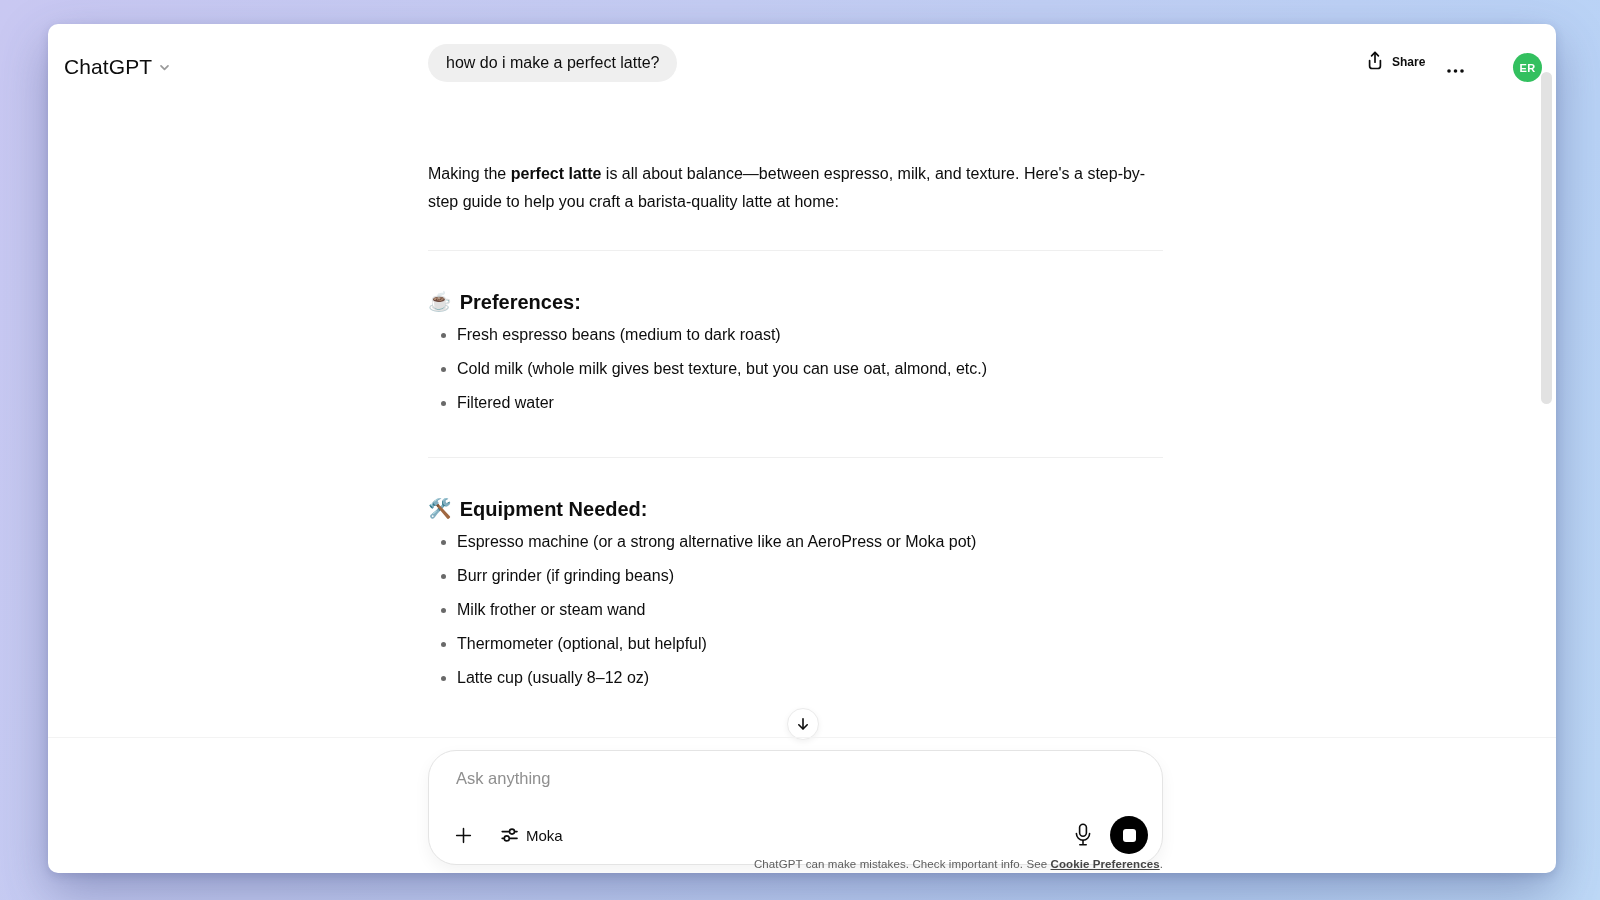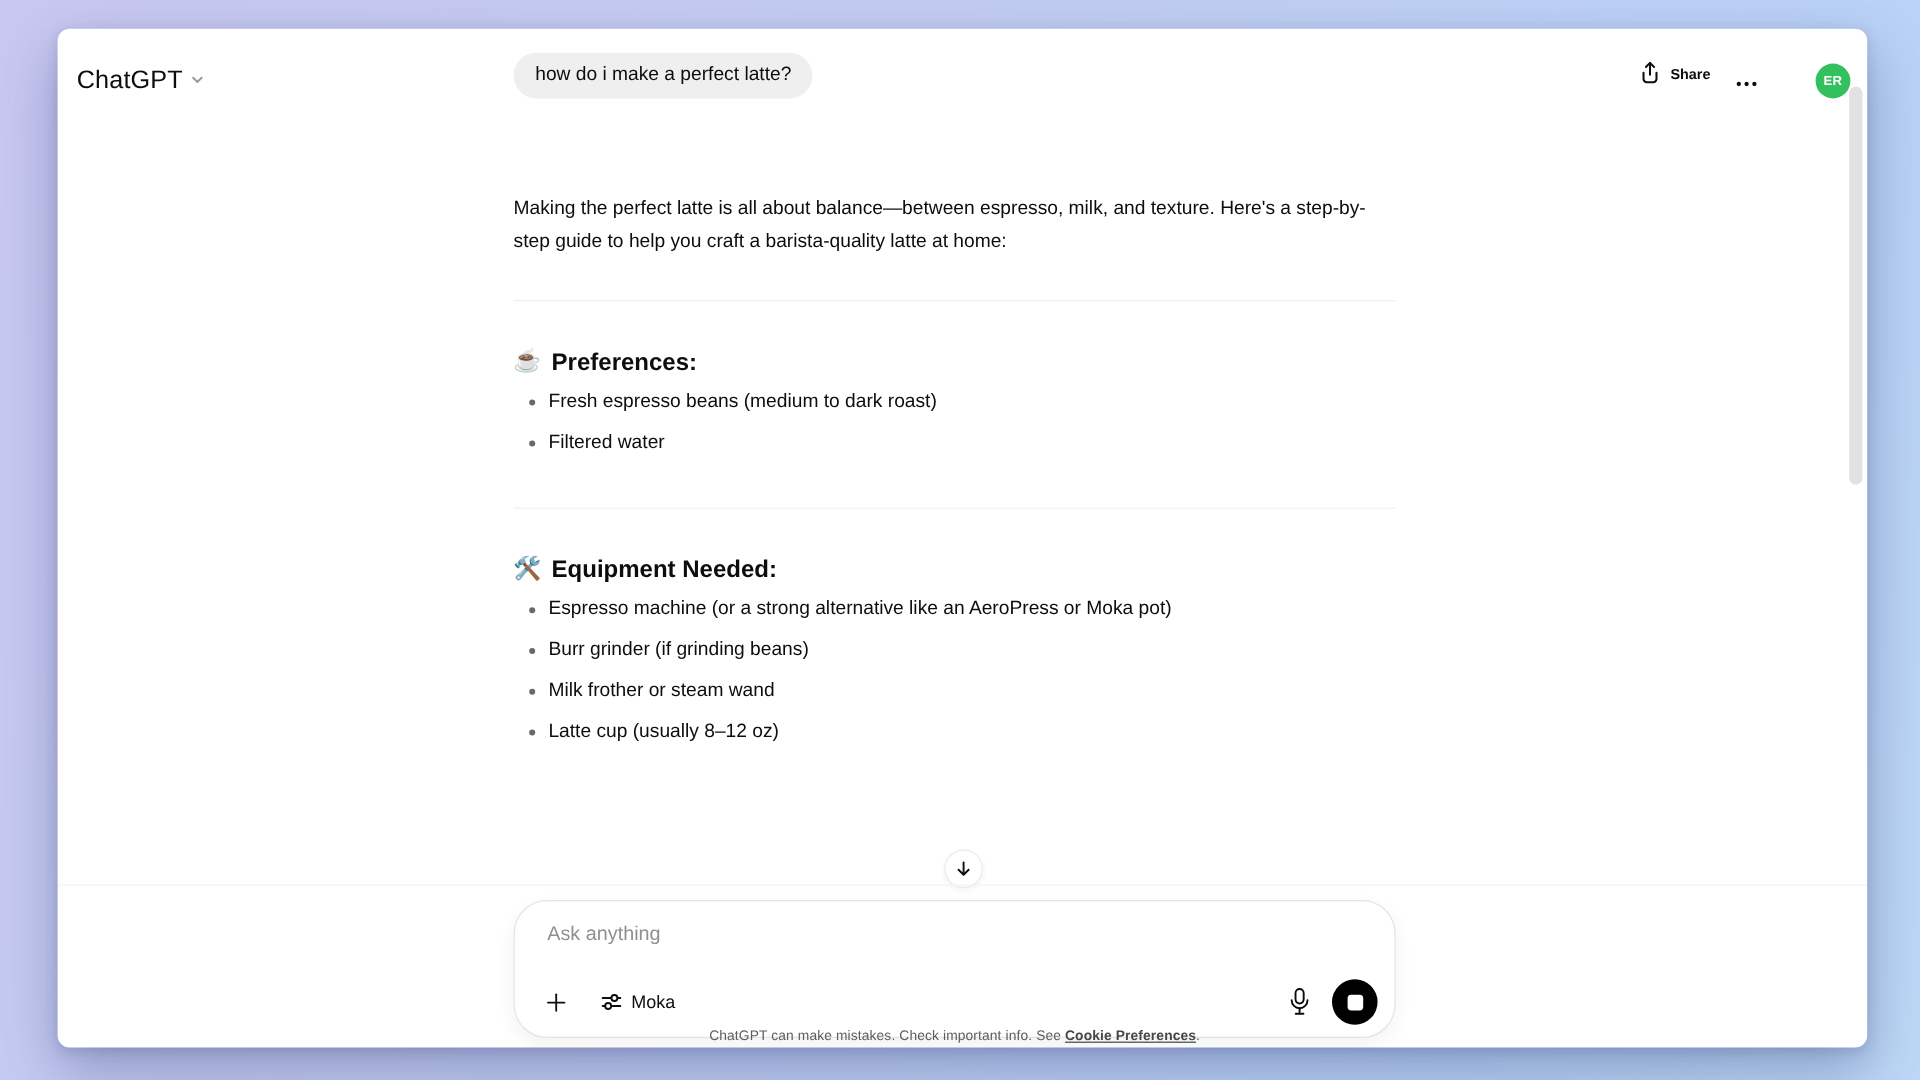--- a/index.html
+++ b/index.html
@@ -35,21 +35,21 @@
     background:#e2e2e2; border-radius:6px;
   }
   
   .chat-col { position:absolute; left:380px; top:0; width:735px; }
   .user-row { margin-top:20px; display:flex; }
   .user-bubble {
     background:#efefef; border-radius:19px; padding:8px 18px;
     font-size:16px; line-height:22px;
   }
   .intro { margin-top:78px; font-size:16px; line-height:28px; }
-  .intro b { font-weight:400; }
+  .intro b { font-weight:700; }
   .sections hr { border:none; border-top:1px solid #efefef; margin:34px 0 0 0; }
   .sections hr:not(:first-child) { margin-top:42px; }
   .section-heading { margin-top:38px; font-size:20px; line-height:26px; font-weight:700; display:flex; align-items:center; gap:8px; }
   .section-heading .emoji { font-weight:400; font-size:19px; }
   .sections ul { margin-top:8px; list-style:none; }
   .sections li { position:relative; padding-left:29px; font-size:16px; line-height:24px; margin-top:10px; }
   .sections li:first-child { margin-top:0; }
   .sections li .dot {
     position:absolute; left:13px; top:10px; width:5px; height:5px; border-radius:50%; background:#696969;
   }
@@ -80,21 +80,21 @@
   .tools-btn { display:flex; align-items:center; gap:8px; margin-left:12px; padding:6px 10px; border-radius:16px; cursor:pointer; font-size:15px; font-weight:400; }
   .flex-spacer { flex:1; }
   .mic-btn { width:30px; height:30px; margin-right:12px; }
   .stop-btn {
     width:38px; height:38px; border-radius:50%; background:#000;
     display:flex; align-items:center; justify-content:center; cursor:pointer;
   }
   .stop-square { width:13px; height:13px; background:#fff; border-radius:3px; }
   
   .footer {
-    position:absolute; left:380px; top:834px; width:735px; text-align:center;
+    position:absolute; left:380px; top:834px; width:735px; text-align:right;
     font-size:11.5px; color:#5d5d5d; letter-spacing:.1px;
   }
   .footer .link { text-decoration:underline; cursor:pointer; color:#454545; font-weight:600; }
 </style>
 </head>
 <body>
 
 <div class="card">
 
   <div class="app-title">
@@ -139,31 +139,33 @@
     <p class="intro"><span>Making the </span><b>perfect latte</b><span> is all about balance—between espresso, milk, and texture. Here's a step-by-step guide to help you craft a barista-quality latte at home:</span></p>
 
     <div class="sections" id="sections">
         <hr>
         <h2 class="section-heading">
           <span class="emoji">☕</span>
           <span>Preferences:</span>
         </h2>
         <ul>
           <li><span class="dot"></span><span>Fresh espresso beans (medium to dark roast)</span></li>
+          <li><span class="dot"></span><span>Cold milk (whole milk gives best texture, but you can use oat, almond, etc.)</span></li>
           <li><span class="dot"></span><span>Filtered water</span></li>
         </ul>
         <hr>
         <h2 class="section-heading">
           <span class="emoji">🛠️</span>
           <span>Equipment Needed:</span>
         </h2>
         <ul>
           <li><span class="dot"></span><span>Espresso machine (or a strong alternative like an AeroPress or Moka pot)</span></li>
           <li><span class="dot"></span><span>Burr grinder (if grinding beans)</span></li>
           <li><span class="dot"></span><span>Milk frother or steam wand</span></li>
+          <li><span class="dot"></span><span>Thermometer (optional, but helpful)</span></li>
           <li><span class="dot"></span><span>Latte cup (usually 8–12 oz)</span></li>
         </ul>
       </div>
   </div>
 
   <div class="scroll-down-btn">
     <svg width="16" height="16" viewBox="0 0 16 16" fill="none" stroke="#0d0d0d" stroke-width="1.6" stroke-linecap="round" stroke-linejoin="round">
         <path d="M8 2.8 V12.6"></path>
         <path d="M3.8 8.8 L8 13 L12.2 8.8"></path>
       </svg>

